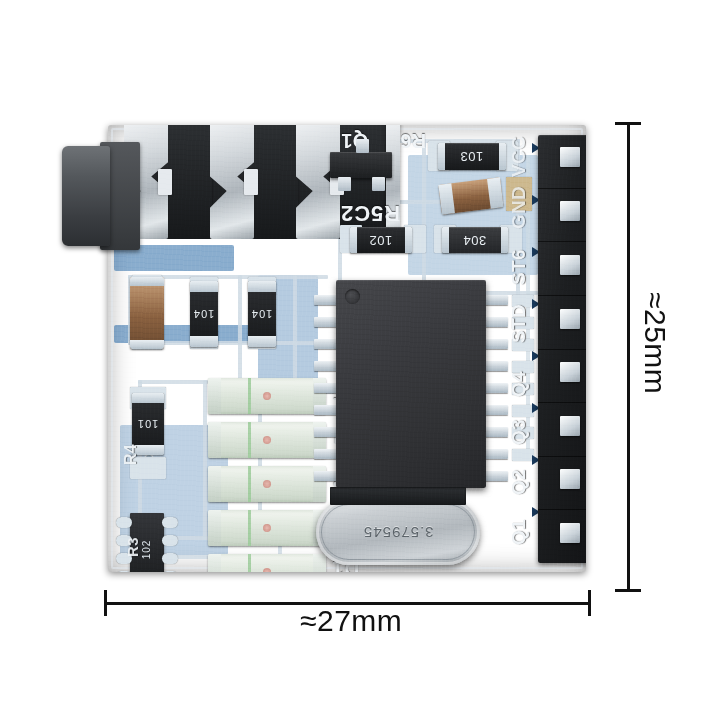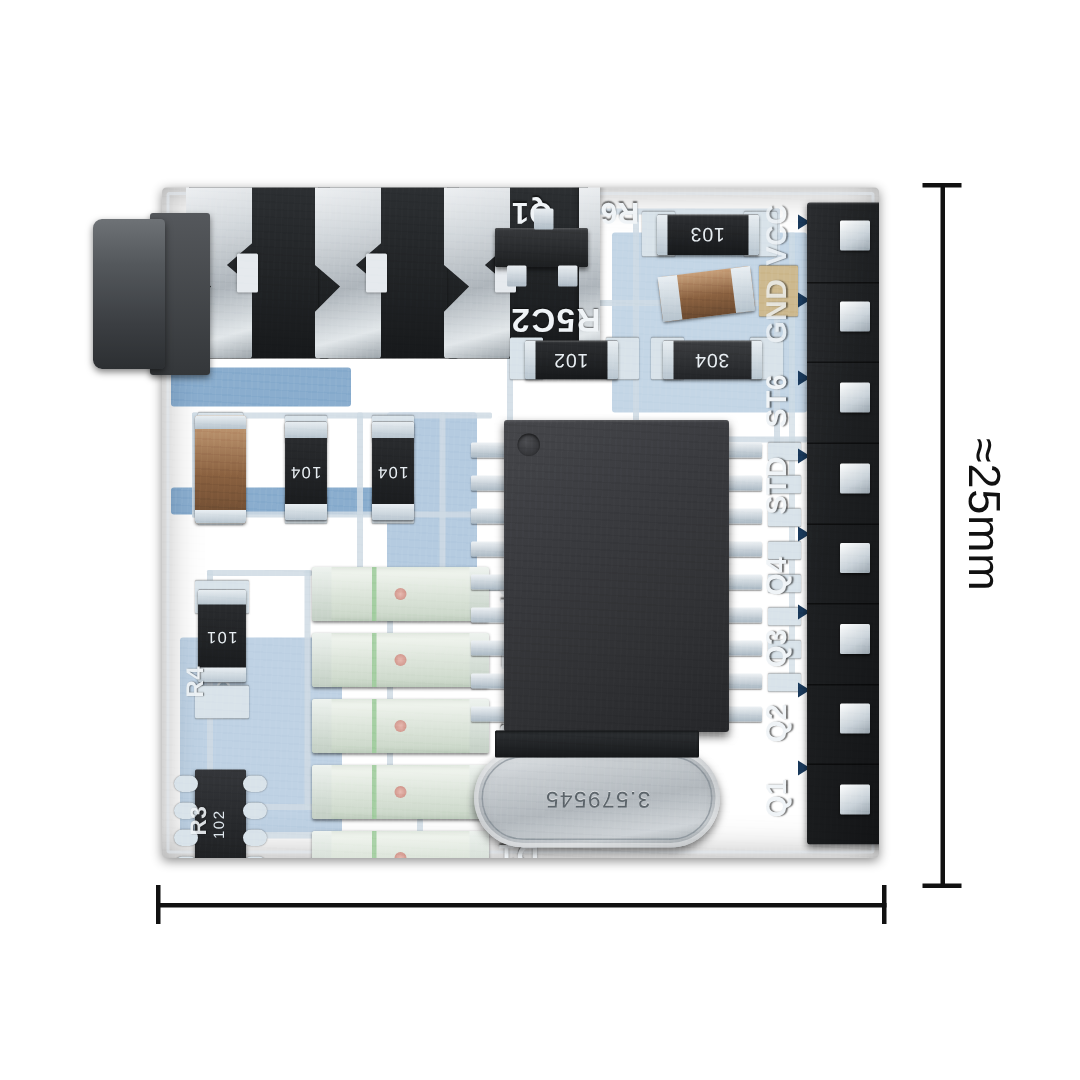--- a/index.html
+++ b/index.html
@@ -469,14 +469,15 @@
   <div class="jack-barrel" style="left:62px;top:146px;width:48px;height:100px;"></div>
 
   <div class="dim-line dim-v" style="left:627px;top:122px;height:470px;"></div>
   <div class="dim-cap-h" style="left:615px;top:122px;"></div>
   <div class="dim-cap-h" style="left:615px;top:589px;"></div>
   <div class="dim-label dim-label-v" style="left:672px;top:292px;">≈25mm</div>
 
   <div class="dim-line dim-h" style="left:105px;top:602px;width:486px;"></div>
   <div class="dim-cap-v" style="left:104px;top:590px;"></div>
   <div class="dim-cap-v" style="left:588px;top:590px;"></div>
+  <div class="dim-label" style="left:300px;top:604px;">≈27mm</div>
 
 </div>
 
 </body></html>

